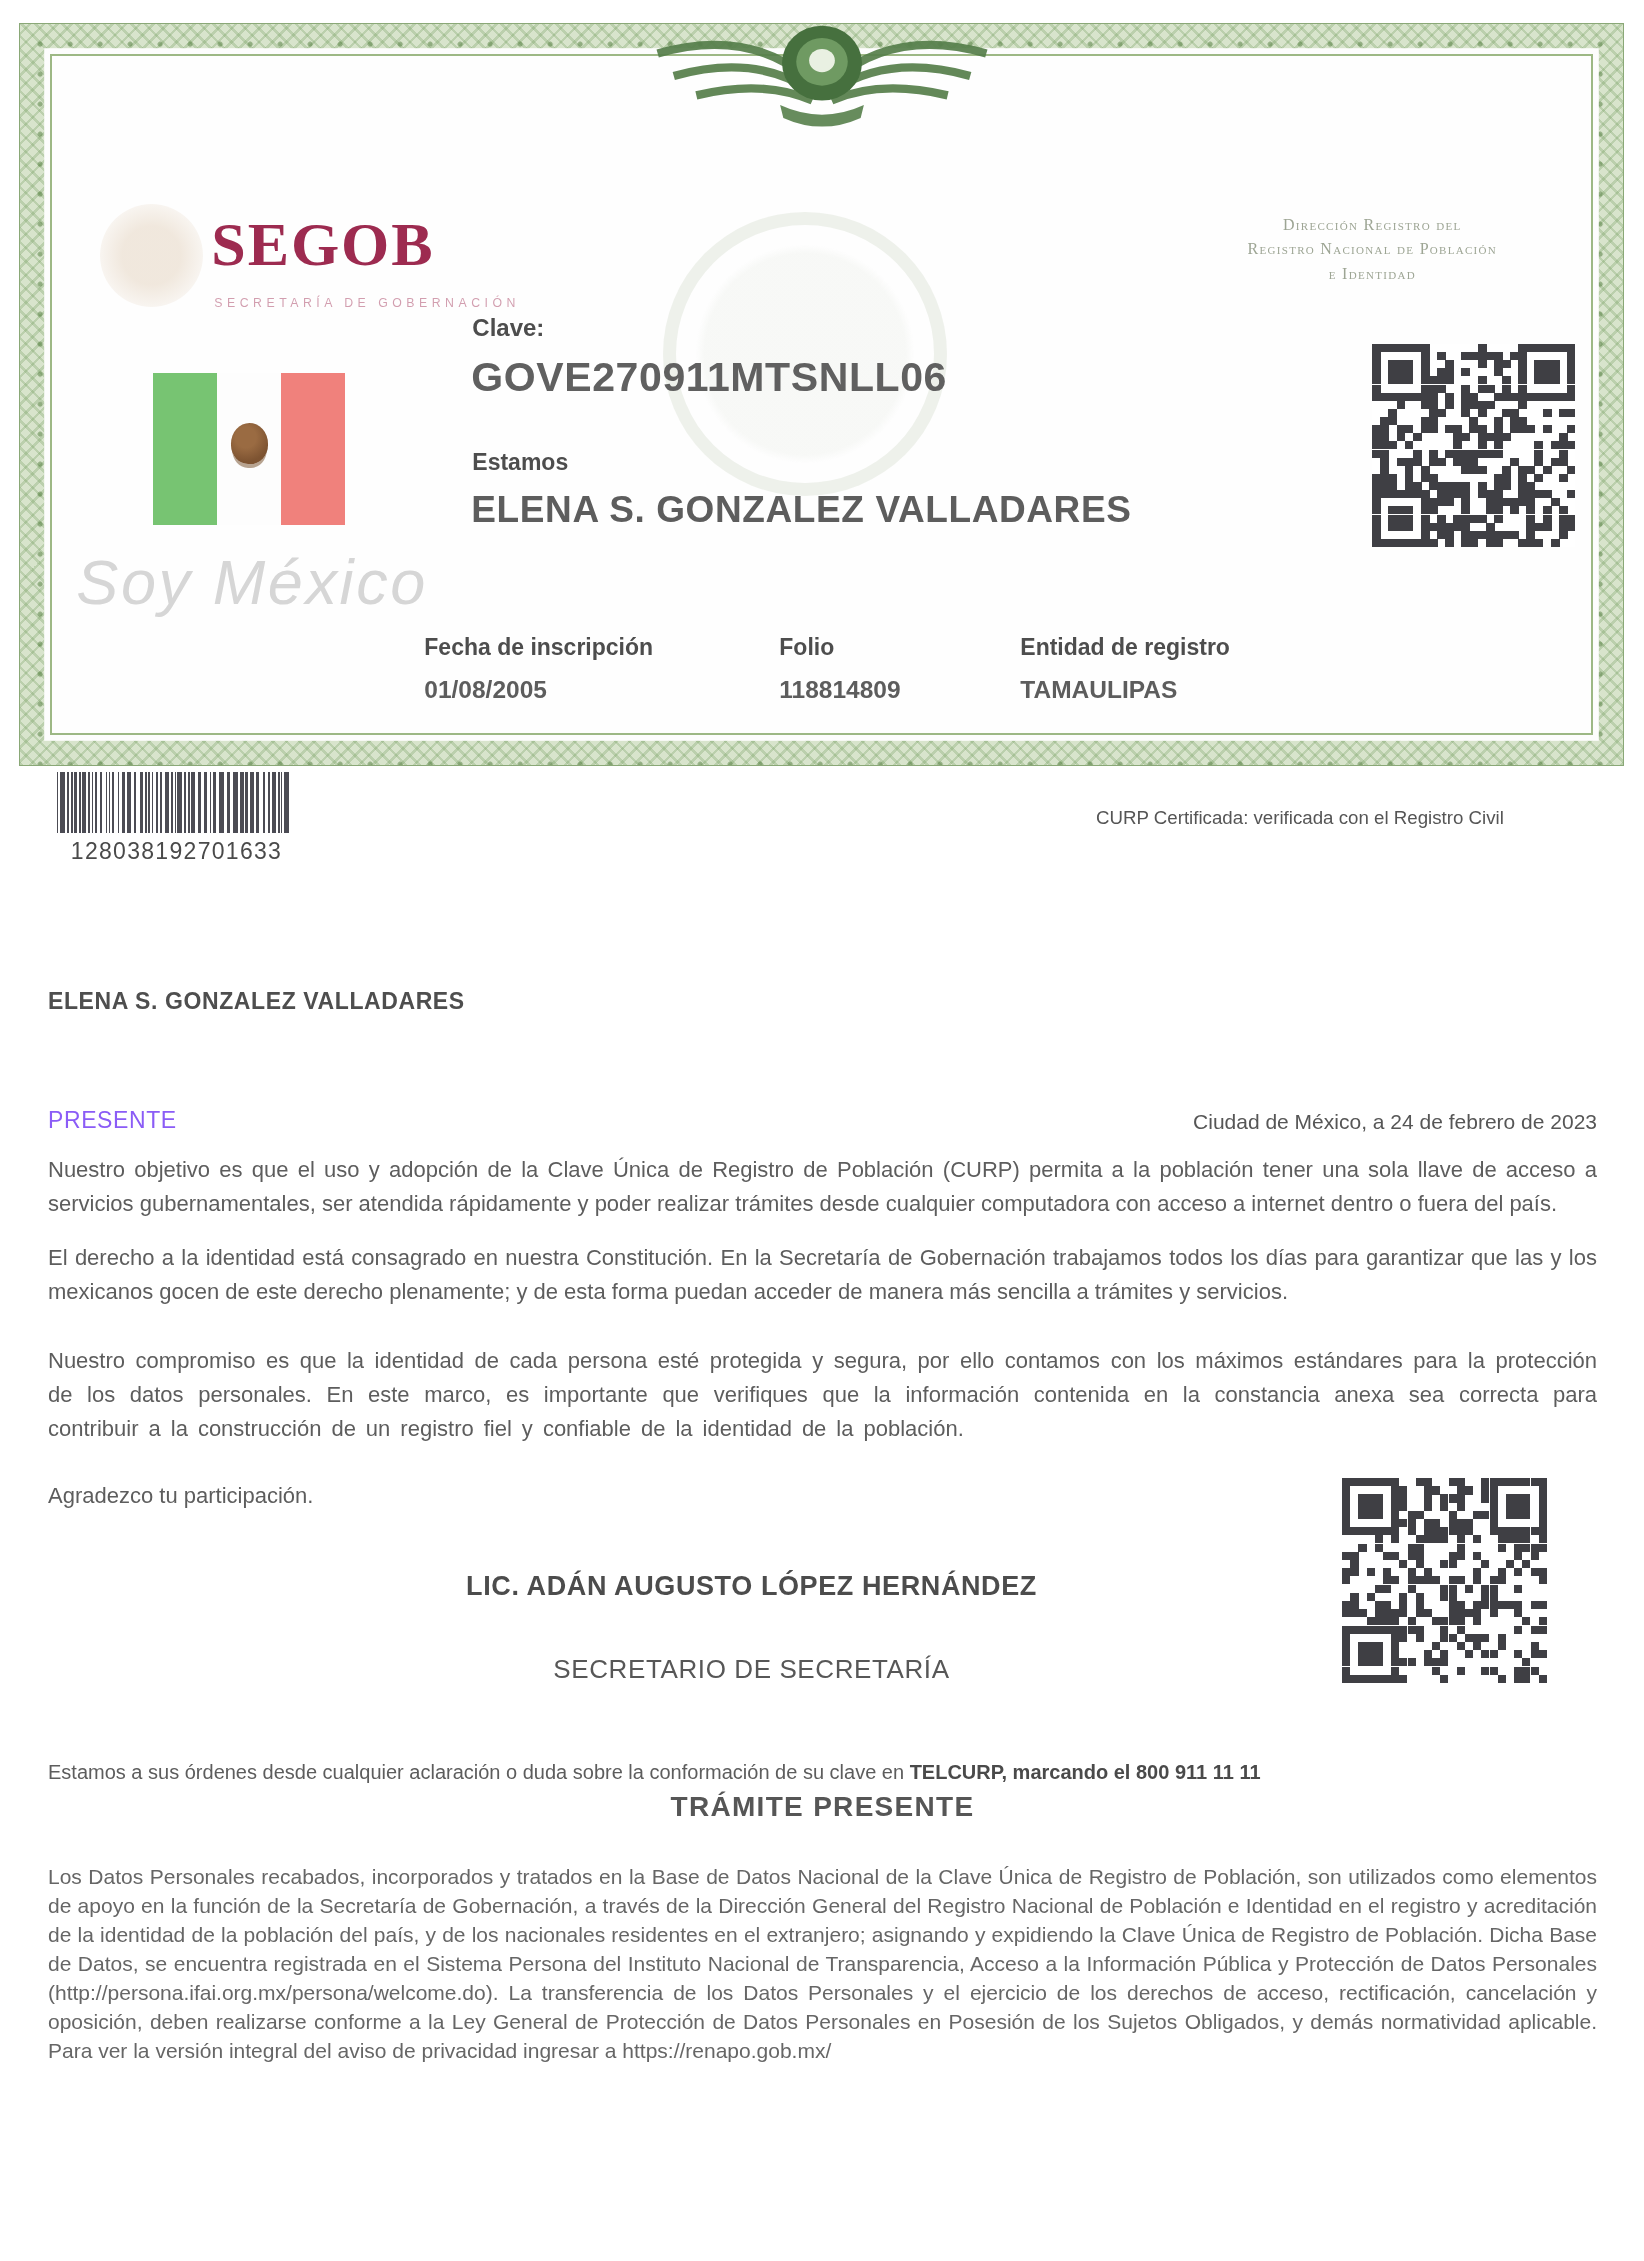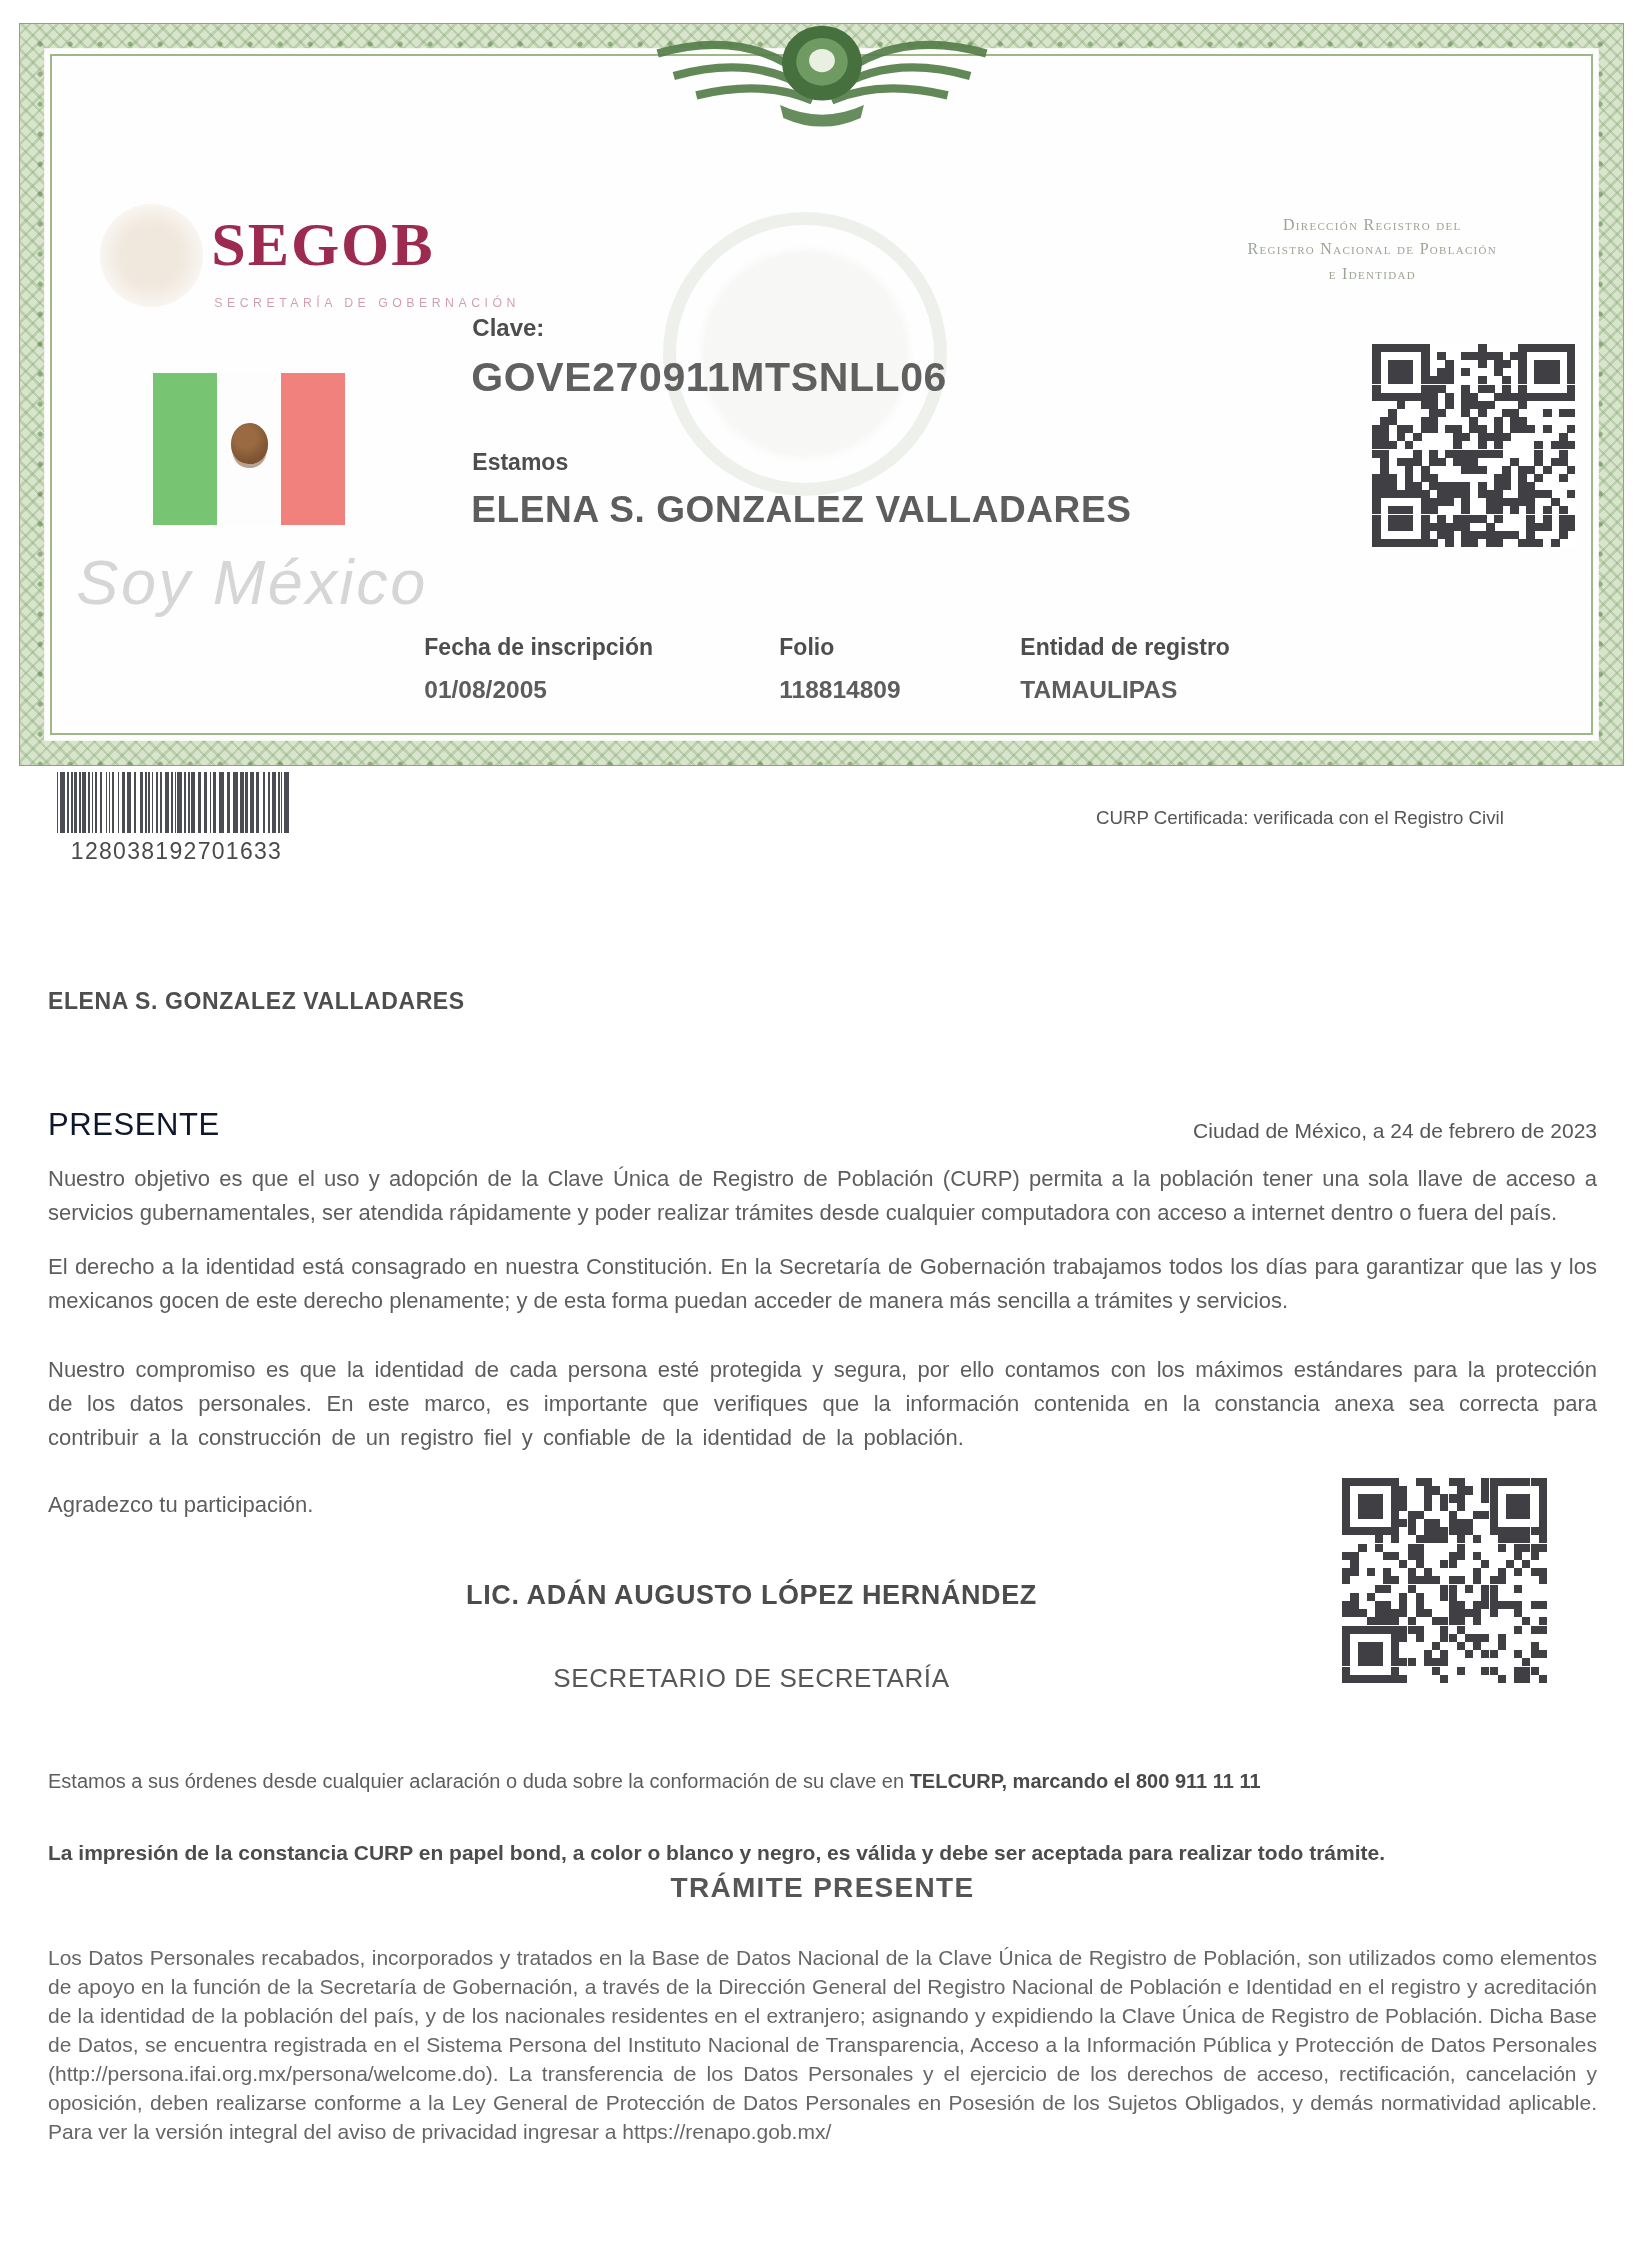--- a/index.html
+++ b/index.html
@@ -122,21 +122,21 @@
 
   .cert-note {
     position:absolute; left:1096px; top:807px; width:438px;
     font-size:18.7px; color:#555555;
   }
 
   
   .letter { position:absolute; left:48px; top:988px; width:1549px; }
   .recipient { font-weight:bold; font-size:23px; letter-spacing:0.6px; color:#4e4e4e; }
   .salutation-row { margin-top:92px; display:flex; justify-content:space-between; align-items:flex-end; }
-  .salutation { font-size:31px; letter-spacing:0.6px; color:#0f172a; }
+  .salutation { font-size:23px; letter-spacing:0.6px; color:#8b5cf6; }
   .dateline { font-size:21px; color:#565656; }
   .para { margin-top:19.3px; font-size:22px; line-height:34px; text-align:justify; color:#5d5d5d; }
   .para.p3 { margin-top:35px; word-spacing:3.9px; }
   .closing { margin-top:37px; font-size:22px; color:#5d5d5d; }
   .sig-name { margin-top:62px; text-align:center; font-weight:bold; font-size:27px; letter-spacing:0.6px; color:#4c4c4c; padding-right:142px; }
   .sig-title { margin-top:52px; text-align:center; font-size:26px; letter-spacing:0.6px; color:#575757; padding-right:142px; }
   .contact { margin-top:76px; font-size:20px; color:#5d5d5d; }
   .contact b { color:#4a4a4a; }
   .validity { margin-top:48px; font-weight:bold; font-size:21px; color:#4c4c4c; }
   .gratuito { margin-top:7.7px; text-align:center; font-weight:bold; font-size:28px; letter-spacing:1.3px; color:#565656; }
@@ -610,21 +610,20 @@
     <p class="para">El derecho a la identidad está consagrado en nuestra Constitución. En la Secretaría de Gobernación trabajamos todos los días para garantizar que las y los mexicanos gocen de este derecho plenamente; y de esta forma puedan acceder de manera más sencilla a trámites y servicios.</p>
     <p class="para p3">Nuestro compromiso es que la identidad de cada persona esté protegida y segura, por ello contamos con los máximos estándares para la protección de los datos personales. En este marco, es importante que verifiques que la información contenida en la constancia anexa sea correcta para contribuir a la construcción de un registro fiel y confiable de la identidad de la población.</p>
 
     <p class="closing">Agradezco tu participación.</p>
 
     <div class="sig-name">LIC. ADÁN AUGUSTO LÓPEZ HERNÁNDEZ</div>
     <div class="sig-title">SECRETARIO DE SECRETARÍA</div>
 
     <p class="contact"><span>Estamos a sus órdenes desde cualquier aclaración o duda sobre la conformación de su clave en </span><b>TELCURP, marcando el 800 911 11 11</b></p>
 
-    <p class="validity">La impresión de la constancia CURP en papel bond, a color o blanco y negro, es válida y debe ser aceptada para realizar todo trámite.</p>
     <div class="gratuito">TRÁMITE PRESENTE</div>
 
     <p class="privacy">Los Datos Personales recabados, incorporados y tratados en la Base de Datos Nacional de la Clave Única de Registro de Población, son utilizados como elementos de apoyo en la función de la Secretaría de Gobernación, a través de la Dirección General del Registro Nacional de Población e Identidad en el registro y acreditación de la identidad de la población del país, y de los nacionales residentes en el extranjero; asignando y expidiendo la Clave Única de Registro de Población. Dicha Base de Datos, se encuentra registrada en el Sistema Persona del Instituto Nacional de Transparencia, Acceso a la Información Pública y Protección de Datos Personales (http://persona.ifai.org.mx/persona/welcome.do). La transferencia de los Datos Personales y el ejercicio de los derechos de acceso, rectificación, cancelación y oposición, deben realizarse conforme a la Ley General de Protección de Datos Personales en Posesión de los Sujetos Obligados, y demás normatividad aplicable. Para ver la versión integral del aviso de privacidad ingresar a https://renapo.gob.mx/</p>
   </div>
 
   <div class="qr qr2">
       <i style="left:0px;top:0px;width:8.4px;height:8.4px"></i>
       <i style="left:8.2px;top:0px;width:8.4px;height:8.4px"></i>
       <i style="left:16.4px;top:0px;width:8.4px;height:8.4px"></i>
       <i style="left:24.6px;top:0px;width:8.4px;height:8.4px"></i>

